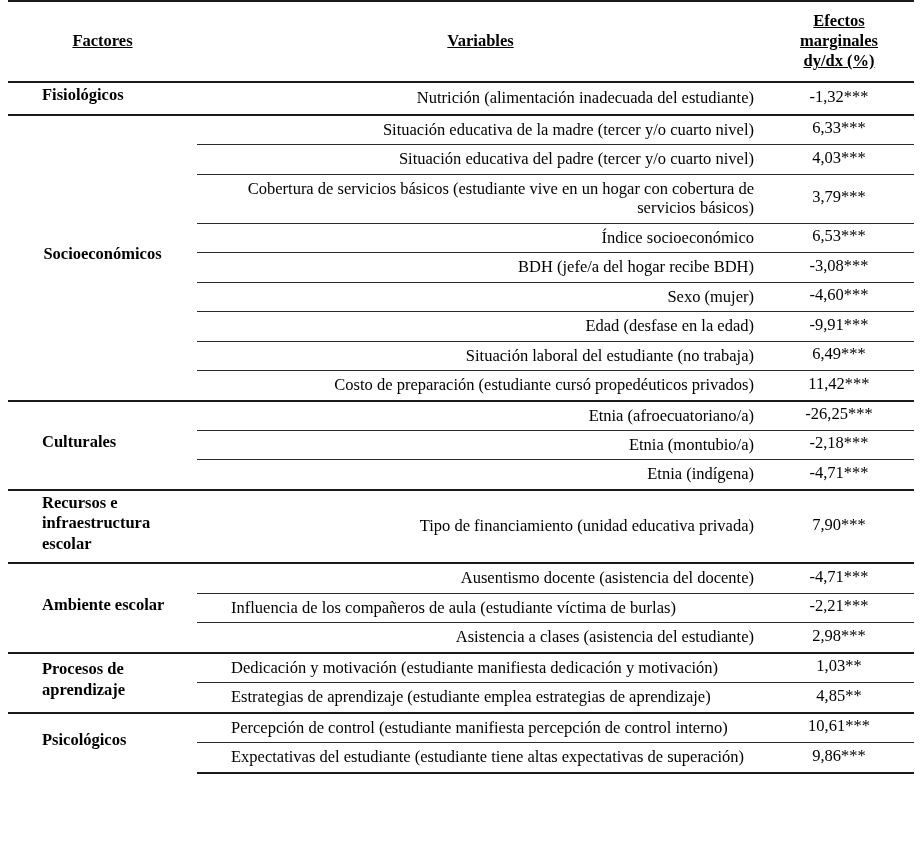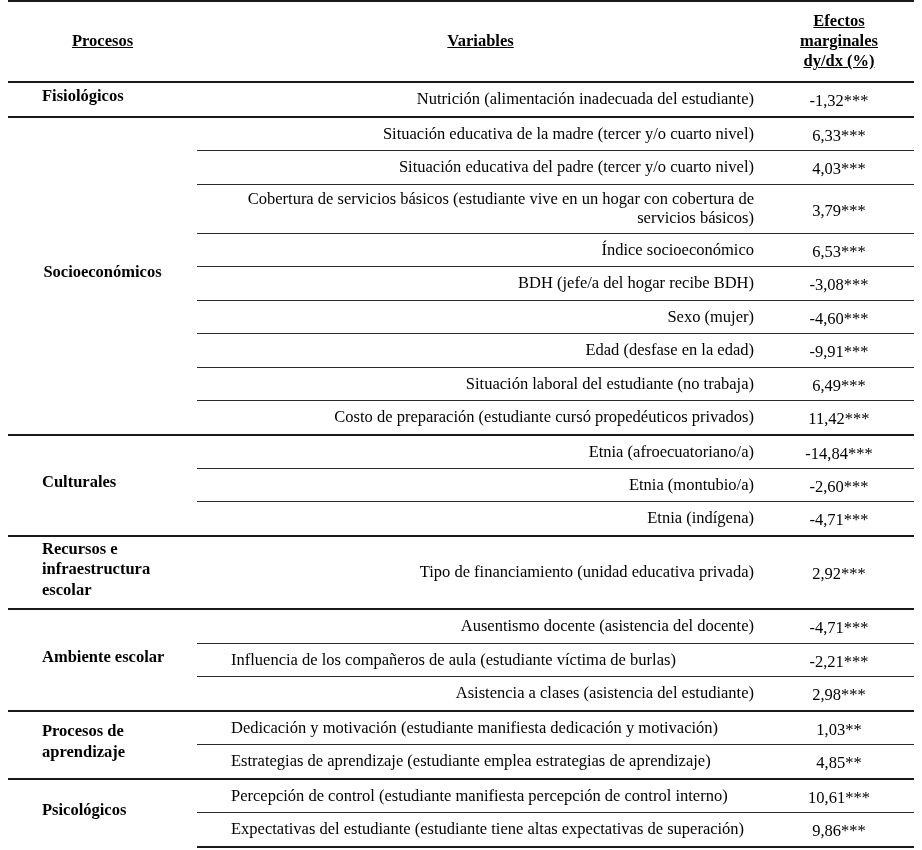--- a/index.html
+++ b/index.html
@@ -84,21 +84,21 @@
     text-align: right;
   }
   td.var-cell.justify {
     text-align: justify;
     text-align-last: left;
   }
 
   td.val-cell {
     vertical-align: middle;
     text-align: center;
-    padding: 8px 4px 5px 4px;
+    padding: 1px 4px 5px 4px;
     white-space: nowrap;
   }
 
   
   tr.last-row > td {
     border-bottom: 2.5px solid #1a1a1a;
     margin-top: 27px;
   }
 </style>
 </head>
@@ -106,21 +106,21 @@
 
 <div id="table-wrap">
   <table class="results">
     <colgroup>
       <col class="c-factor">
       <col class="c-var">
       <col class="c-val">
     </colgroup>
     <thead>
       <tr class="head-row">
-        <th class="h-factor">Procesos</th>
+        <th class="h-factor">Factores</th>
         <th class="h-var">Variables</th>
         <th class="h-val">
           <div>Efectos</div>
           <div>marginales</div>
           <div>dy/dx (%)</div>
         </th>
       </tr>
     </thead>
     <tbody id="table-body">
         <tr class="group-start">
@@ -161,34 +161,34 @@
           <td class="var-cell">Situación laboral del estudiante (no trabaja)</td>
           <td class="val-cell">6,49***</td>
         </tr>
         <tr>
           <td class="var-cell">Costo de preparación (estudiante cursó propedéuticos privados)</td>
           <td class="val-cell">11,42***</td>
         </tr>
         <tr class="group-start">
           <td class="factor-cell lefty" rowspan="3">Culturales</td>
           <td class="var-cell">Etnia (afroecuatoriano/a)</td>
-          <td class="val-cell">-14,84***</td>
+          <td class="val-cell">-26,25***</td>
         </tr>
         <tr>
           <td class="var-cell">Etnia (montubio/a)</td>
-          <td class="val-cell">-2,60***</td>
+          <td class="val-cell">-2,18***</td>
         </tr>
         <tr>
           <td class="var-cell">Etnia (indígena)</td>
           <td class="val-cell">-4,71***</td>
         </tr>
         <tr class="group-start">
           <td class="factor-cell lefty" rowspan="1">Recursos e infraestructura escolar</td>
           <td class="var-cell">Tipo de financiamiento (unidad educativa privada)</td>
-          <td class="val-cell">2,92***</td>
+          <td class="val-cell">7,90***</td>
         </tr>
         <tr class="group-start">
           <td class="factor-cell lefty" rowspan="3">Ambiente escolar</td>
           <td class="var-cell">Ausentismo docente (asistencia del docente)</td>
           <td class="val-cell">-4,71***</td>
         </tr>
         <tr>
           <td class="var-cell justify">Influencia de los compañeros de aula (estudiante víctima de burlas)</td>
           <td class="val-cell">-2,21***</td>
         </tr>

